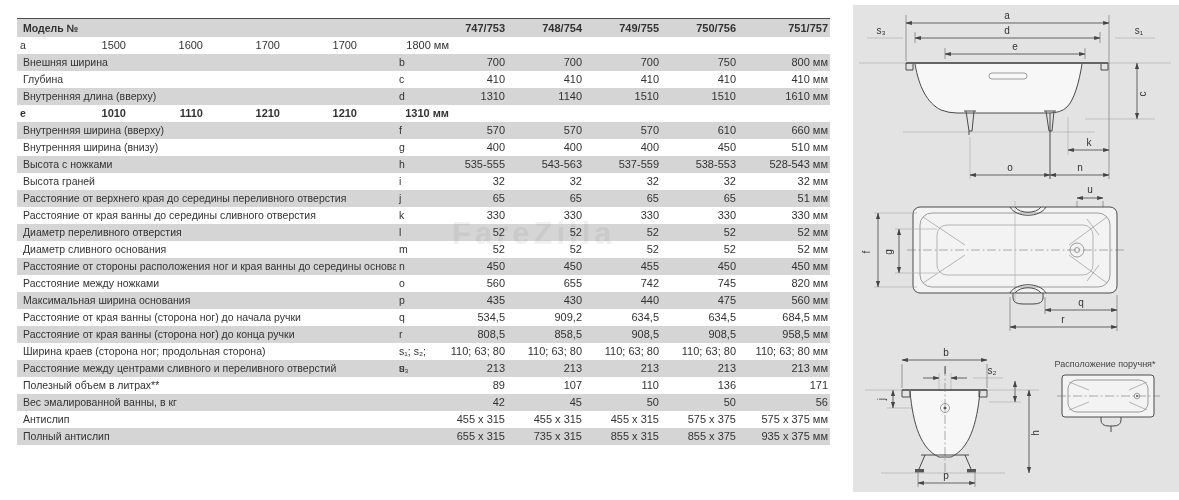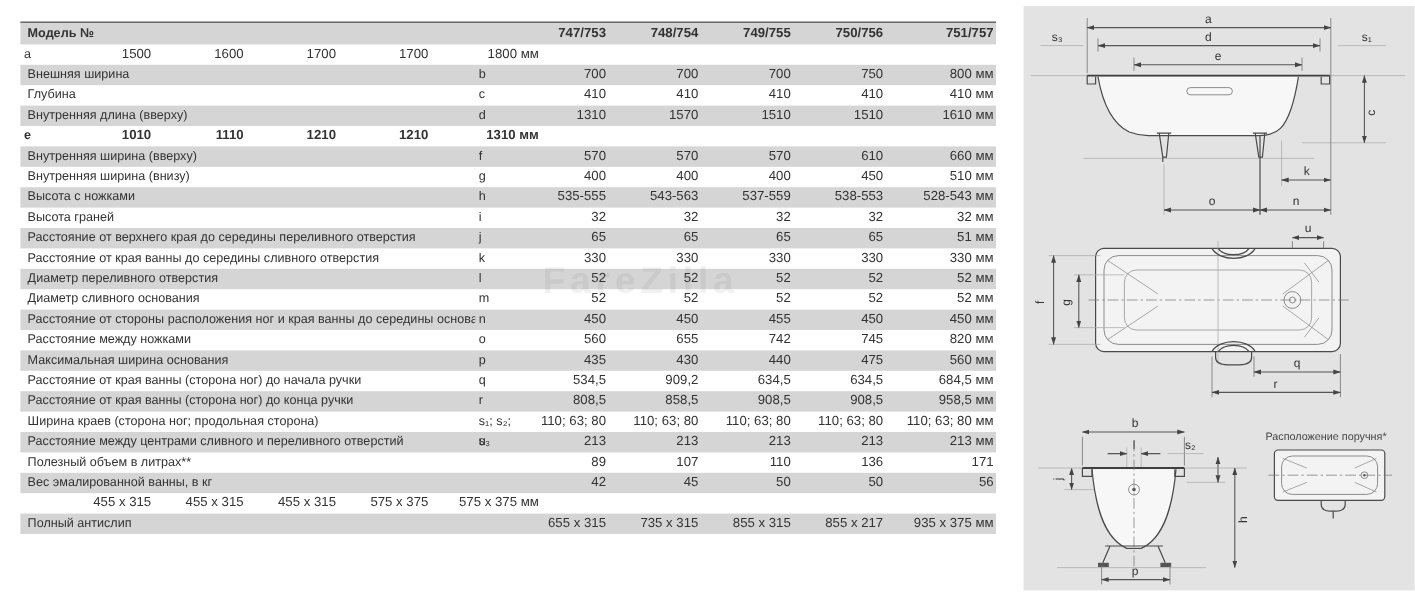--- a/index.html
+++ b/index.html
@@ -70,21 +70,21 @@
     <div class="cell val">410</div>
     <div class="cell val">410</div>
     <div class="cell val">410</div>
     <div class="cell val">410</div>
     <div class="cell val last">410 мм</div>
   </div>
     <div class="row stripe">
     <div class="cell lbl">Внутренняя длина (вверху)</div>
     <div class="cell ltr">d</div>
     <div class="cell val">1310</div>
-    <div class="cell val">1570</div>
+    <div class="cell val">1140</div>
     <div class="cell val">1510</div>
     <div class="cell val">1510</div>
     <div class="cell val last">1610 мм</div>
   </div>
     <div class="row bold">
     <div class="cell ltr">e</div>
     <div class="cell val">1010</div>
     <div class="cell val">1110</div>
     <div class="cell val">1210</div>
     <div class="cell val">1210</div>
@@ -237,34 +237,35 @@
     <div class="row stripe">
     <div class="cell lbl">Вес эмалированной ванны, в кг</div>
     <div class="cell ltr"></div>
     <div class="cell val">42</div>
     <div class="cell val">45</div>
     <div class="cell val">50</div>
     <div class="cell val">50</div>
     <div class="cell val last">56</div>
   </div>
     <div class="row">
+    <div class="cell lbl">Антислип</div>
     <div class="cell ltr"></div>
     <div class="cell val">455 x 315</div>
     <div class="cell val">455 x 315</div>
     <div class="cell val">455 x 315</div>
     <div class="cell val">575 x 375</div>
     <div class="cell val last">575 x 375 мм</div>
   </div>
     <div class="row stripe">
     <div class="cell lbl">Полный антислип</div>
     <div class="cell ltr"></div>
     <div class="cell val">655 x 315</div>
     <div class="cell val">735 x 315</div>
     <div class="cell val">855 x 315</div>
-    <div class="cell val">855 x 217</div>
+    <div class="cell val">855 x 375</div>
     <div class="cell val last">935 x 375 мм</div>
   </div>
   </div>
 
 <div class="watermark">FareZilla</div>
 
 <div class="diagram-panel">
   <svg width="326" height="487" viewBox="0 0 326 487">
     <defs>
       <marker id="arr" viewBox="0 0 8 8" refX="7.5" refY="4" markerWidth="7" markerHeight="7" orient="auto-start-reverse">

